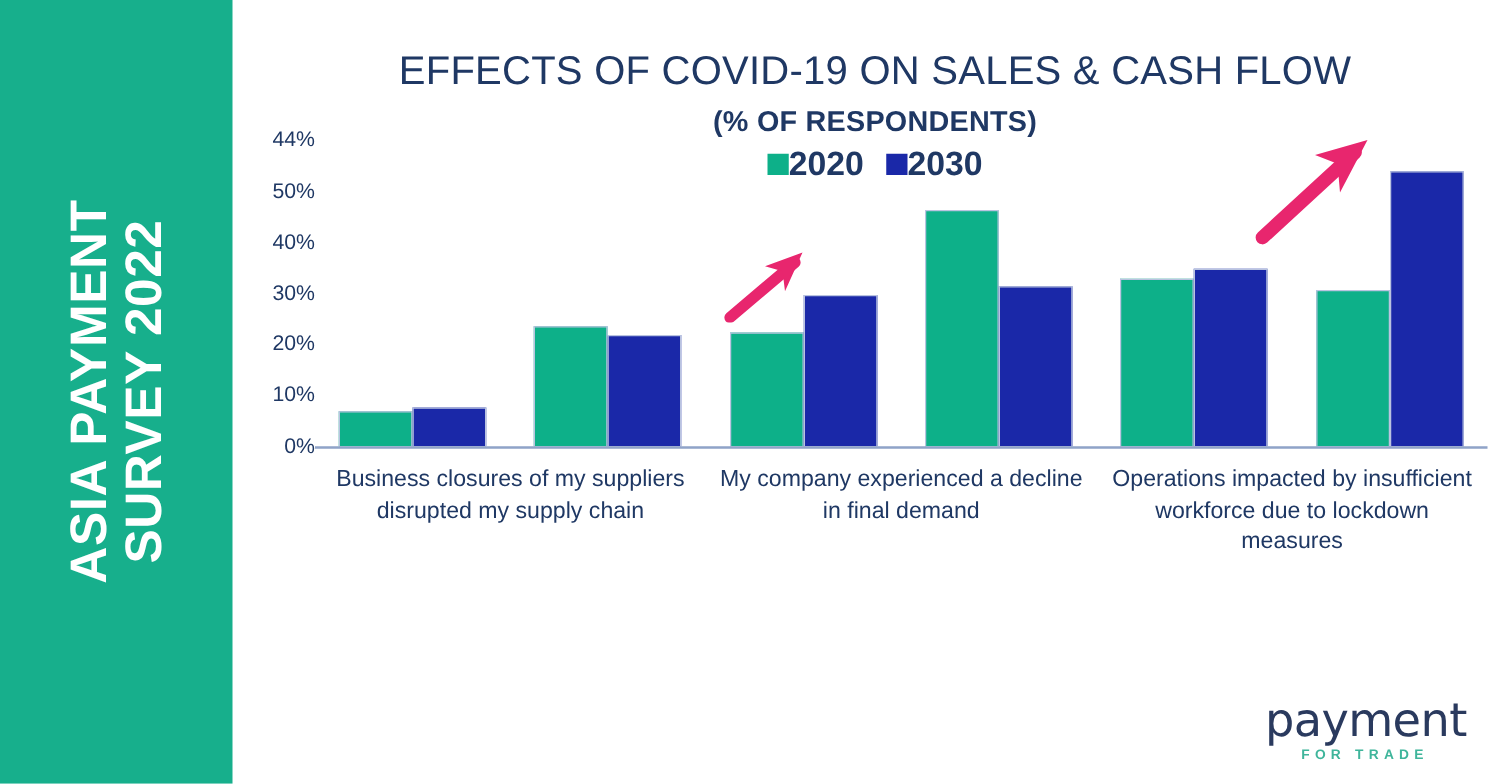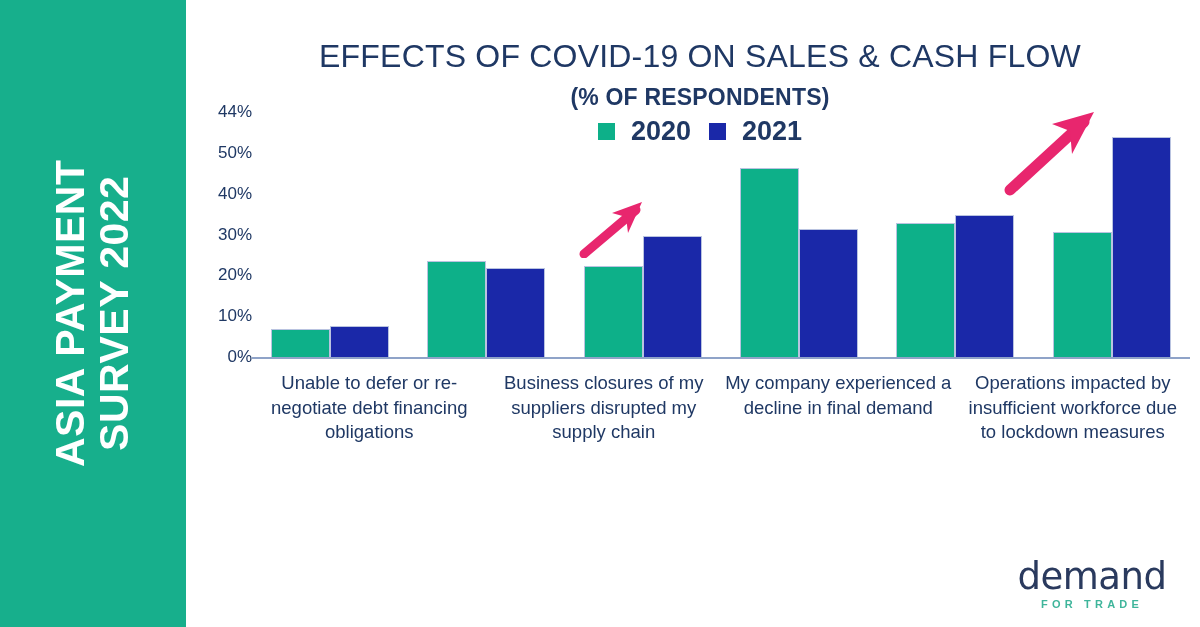--- a/index.html
+++ b/index.html
@@ -73,21 +73,21 @@
     left: 200px; top: 118px;
     width: 1000px;
     display: flex;
     align-items: center;
     justify-content: center;
     gap: 18px;
   }
   .legend-item {
     display: flex;
     align-items: center;
-    gap: 16px;
+    gap: 0;
   }
   .legend-swatch {
     width: 17px; height: 17px;
     display: inline-block;
   }
   .legend-label {
     color: #1F3864;
     font-size: 27px;
     font-weight: bold;
     line-height: 1;
@@ -221,21 +221,21 @@
   <div id="title">EFFECTS OF COVID-19 ON SALES &amp; CASH FLOW</div>
   <div id="subtitle">(% OF RESPONDENTS)</div>
 
   <div id="legend">
     <div class="legend-item">
       <span class="legend-swatch" style="background: rgb(13, 176, 137);"></span>
       <span class="legend-label">2020</span>
     </div>
     <div class="legend-item">
       <span class="legend-swatch" style="background: rgb(26, 40, 168);"></span>
-      <span class="legend-label">2021</span>
+      <span class="legend-label">2030</span>
     </div>
   </div>
 
   <div id="yaxis">
       <div class="ytick" style="top: 0px;">44%</div>
       <div class="ytick" style="top: 40.8333px;">50%</div>
       <div class="ytick" style="top: 81.6667px;">40%</div>
       <div class="ytick" style="top: 122.5px; text-align: right;">30%</div>
       <div class="ytick" style="top: 163.333px;">20%</div>
       <div class="ytick" style="top: 204.167px;">10%</div>
@@ -266,35 +266,34 @@
         </div>
         <div class="group">
           <div class="bar y2020" style="height: 125.358px; background: rgb(13, 176, 137);"></div>
           <div class="bar y2021" style="height: 220.5px; background: rgb(26, 40, 168);"></div>
         </div>
       </div>
     <div id="axis-line"></div>
   </div>
 
   <div id="cats">
-      <div class="cat">Unable to defer or re-negotiate debt financing obligations</div>
       <div class="cat">Business closures of my suppliers disrupted my supply chain</div>
       <div class="cat">My company experienced a decline in final demand</div>
       <div class="cat">Operations impacted by insufficient workforce due to lockdown measures</div>
     </div>
 
   <svg class="arrow" id="arrow-1" width="76" height="62" viewBox="0 0 76 62">
     <path d="M8 58 L60 14" stroke="#E8266E" stroke-width="9" stroke-linecap="round" fill="none"></path>
     <path d="M66 6 L36 17 L50 21 L52 37 Z" fill="#E8266E"></path>
   </svg>
 
   <svg class="arrow" id="arrow-2" width="104" height="92" viewBox="0 0 104 92">
     <path d="M10 86 L84 18" stroke="#E8266E" stroke-width="11" stroke-linecap="round" fill="none"></path>
     <path d="M94 8 L52 20 L70 27 L72 50 Z" fill="#E8266E"></path>
   </svg>
 
 
   <div id="logo">
-    <div id="logo-word" style="color: rgb(42, 58, 94);">demand</div>
+    <div id="logo-word" style="color: rgb(42, 58, 94);">payment</div>
     <div id="logo-tag" style="color: rgb(63, 181, 155);">FOR TRADE</div>
   </div>
 
 </div>
 
 </body></html>

